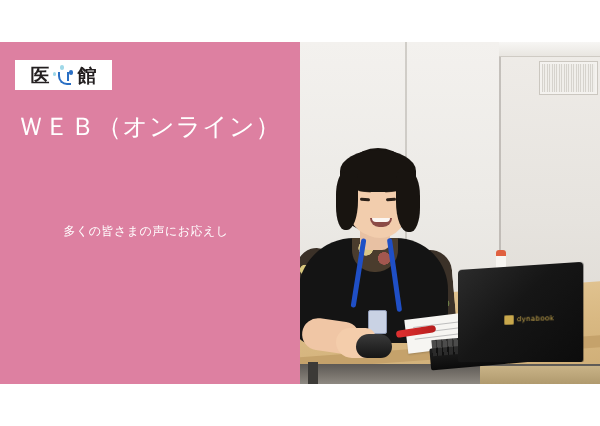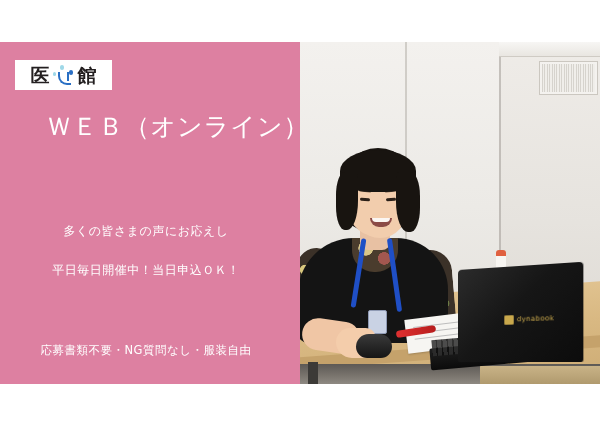--- a/index.html
+++ b/index.html
@@ -92,21 +92,20 @@
     left: 0;
     top: 70px;
     width: 300px;
     text-align: center;
     font-family: "Liberation Serif", "DejaVu Serif", serif;
     font-size: 25px;
     line-height: 30px;
     color: #ffffff;
     letter-spacing: 1px;
     white-space: nowrap;
-    margin-left: 28px;
   }
 
   #headline-setsumeikai {
     position: absolute;
     left: 0;
     top: 120px;
     width: 300px;
     text-align: center;
     font-family: "Liberation Serif", "DejaVu Serif", serif;
     font-size: 28px;
@@ -389,22 +388,20 @@
         <span class="dot d3"></span>
         <span class="stroke"></span>
         <span class="tail"></span>
       </span>
       <span class="logo-kanji">館</span>
     </div>
 
     <div id="headline-web">ＷＥＢ（オンライン）</div>
 
     <div class="sub-line" id="sub-1">多くの皆さまの声にお応えし</div>
-    <div class="sub-line" id="sub-2">平日毎日開催中！当日申込ＯＫ！</div>
-    <div class="sub-line" id="sub-4">応募書類不要・NG質問なし・服装自由</div>
   </div>
 
   <div id="photo">
 
     <div id="wall"></div>
     <div id="wall-corner"></div>
     <div id="wall-seam-1"></div>
     <div id="wall-seam-2"></div>
     <div id="ceiling-drop"></div>
     <div id="vent"></div>

